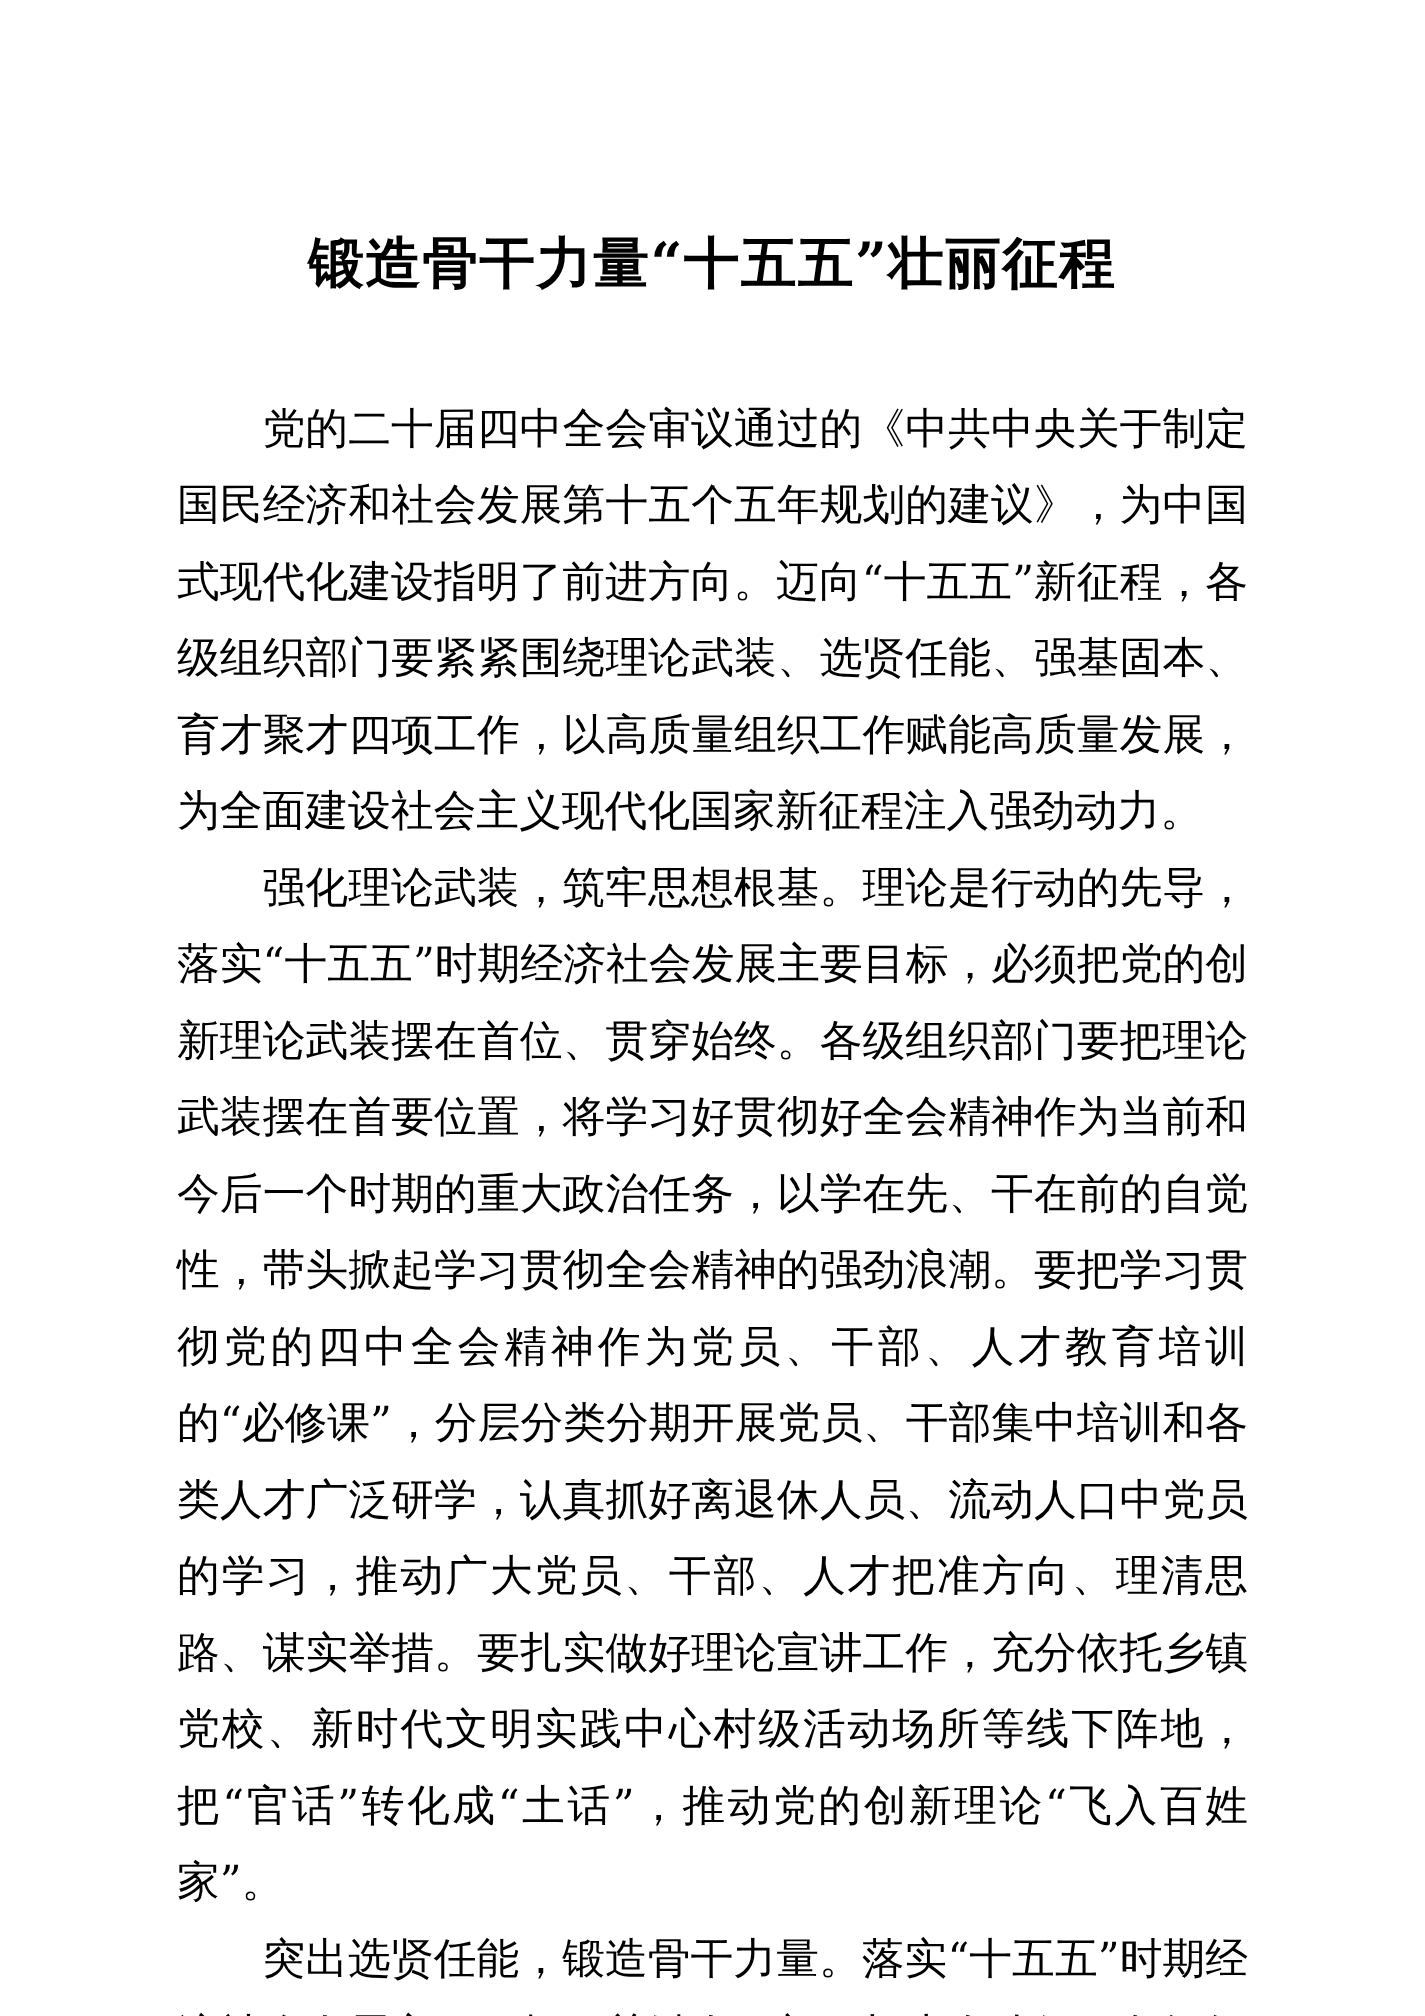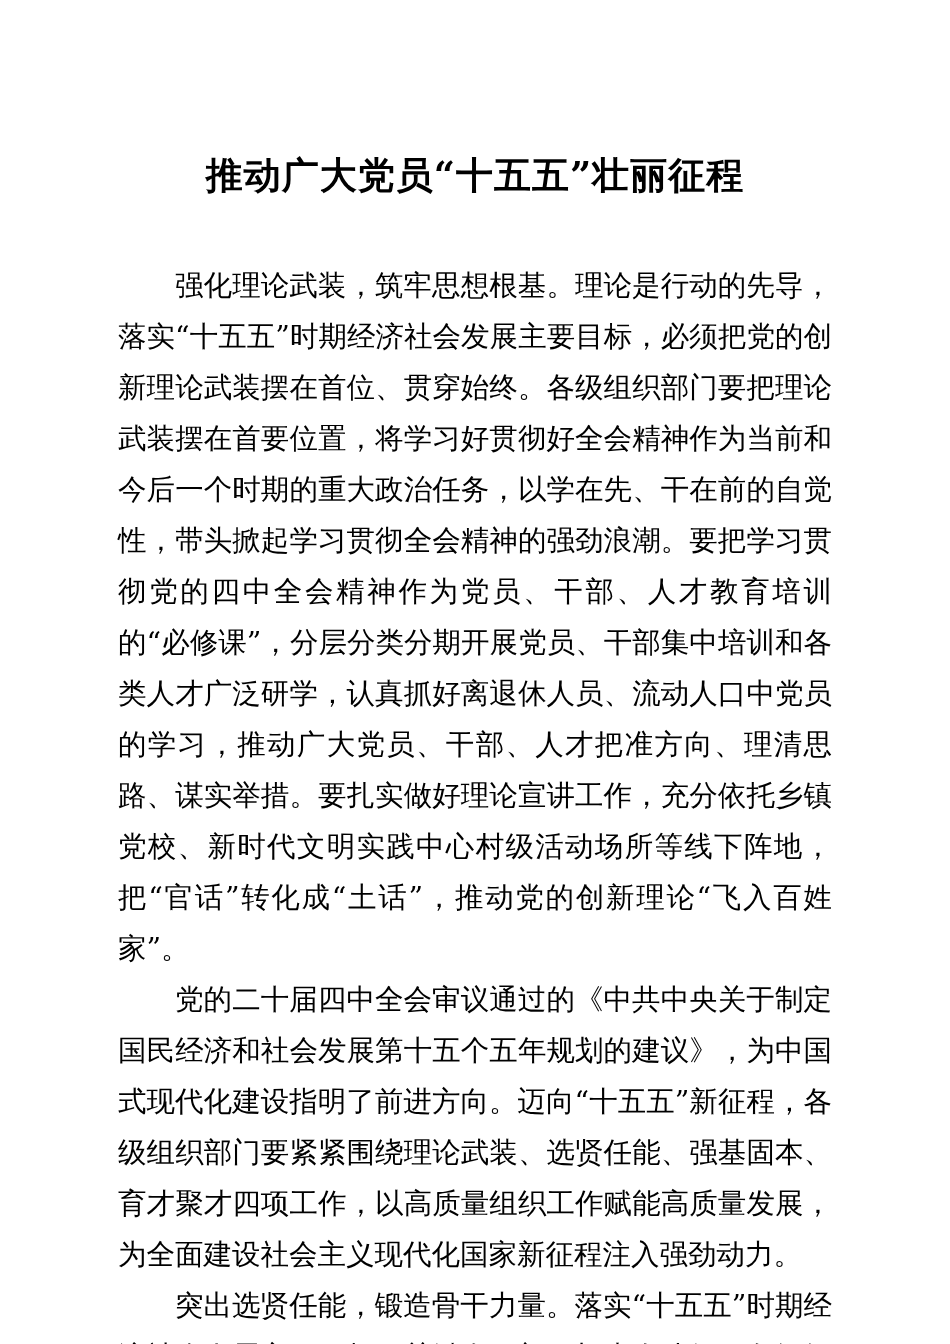--- a/index.html
+++ b/index.html
@@ -41,19 +41,19 @@
   }
   .body-text p {
     margin: 0;
     text-indent: 2em;
   }
 </style>
 </head>
 <body>
 
 <div class="page">
-  <h1 class="doc-title">推动广大党员“十五五”壮丽征程</h1>
+  <h1 class="doc-title">锻造骨干力量“十五五”壮丽征程</h1>
   <div class="body-text">
+    <p>党的二十届四中全会审议通过的《中共中央关于制定国民经济和社会发展第十五个五年规划的建议》，为中国式现代化建设指明了前进方向。迈向“十五五”新征程，各级组织部门要紧紧围绕理论武装、选贤任能、强基固本、育才聚才四项工作，以高质量组织工作赋能高质量发展，为全面建设社会主义现代化国家新征程注入强劲动力。</p>
     <p>强化理论武装，筑牢思想根基。理论是行动的先导，落实“十五五”时期经济社会发展主要目标，必须把党的创新理论武装摆在首位、贯穿始终。各级组织部门要把理论武装摆在首要位置，将学习好贯彻好全会精神作为当前和今后一个时期的重大政治任务，以学在先、干在前的自觉性，带头掀起学习贯彻全会精神的强劲浪潮。要把学习贯彻党的四中全会精神作为党员、干部、人才教育培训的“必修课”，分层分类分期开展党员、干部集中培训和各类人才广泛研学，认真抓好离退休人员、流动人口中党员的学习，推动广大党员、干部、人才把准方向、理清思路、谋实举措。要扎实做好理论宣讲工作，充分依托乡镇党校、新时代文明实践中心村级活动场所等线下阵地，把“官话”转化成“土话”，推动党的创新理论“飞入百姓家”。</p>
-    <p>党的二十届四中全会审议通过的《中共中央关于制定国民经济和社会发展第十五个五年规划的建议》，为中国式现代化建设指明了前进方向。迈向“十五五”新征程，各级组织部门要紧紧围绕理论武装、选贤任能、强基固本、育才聚才四项工作，以高质量组织工作赋能高质量发展，为全面建设社会主义现代化国家新征程注入强劲动力。</p>
     <p>突出选贤任能，锻造骨干力量。落实“十五五”时期经济社会发展主要目标，关键在干部、根本在队伍。各级组织</p>
   </div>
 </div>
 
 </body></html>

